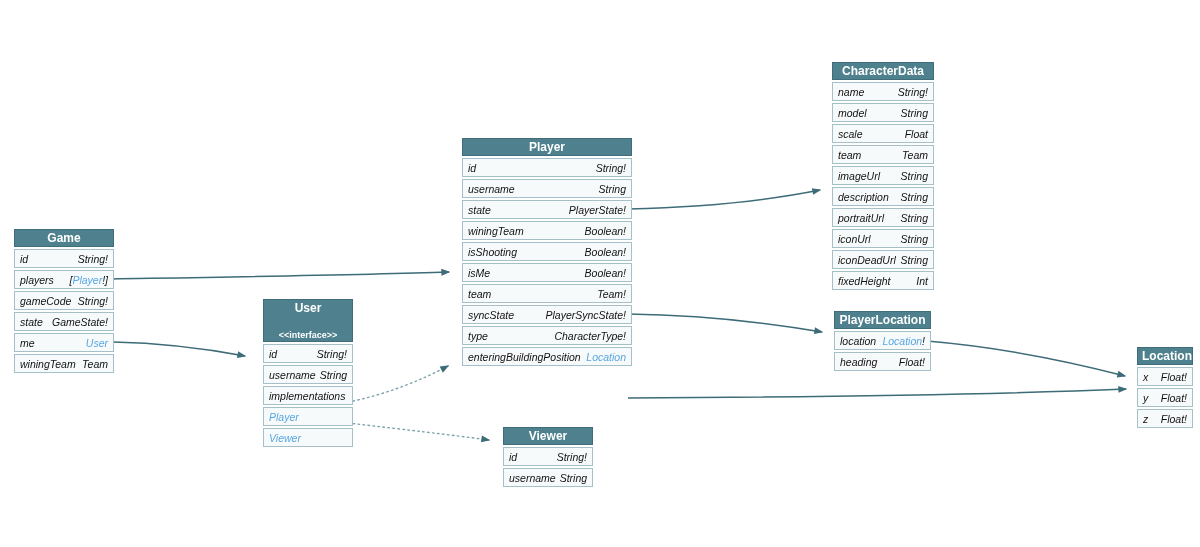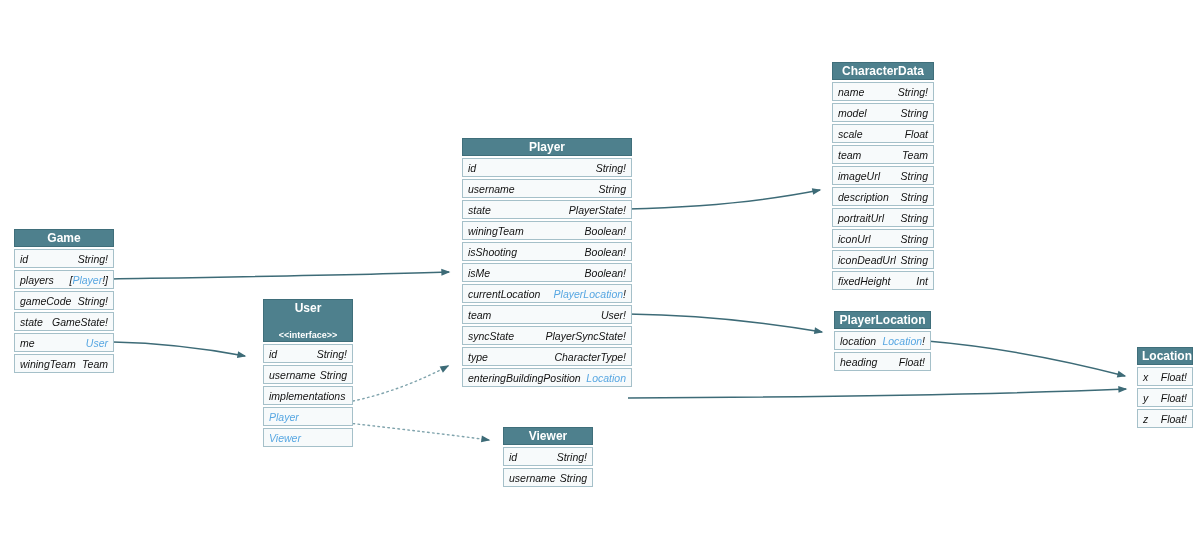--- a/index.html
+++ b/index.html
@@ -149,26 +149,22 @@
       </div>
       <div class="row">
         <span class="fname">isShooting</span>
         <span class="ftype">Boolean!</span>
       </div>
       <div class="row">
         <span class="fname">isMe</span>
         <span class="ftype">Boolean!</span>
       </div>
       <div class="row">
-        <span class="fname">currentLocation</span>
-        <span class="ftype"><span></span><span class="link">PlayerLocation</span><span>!</span></span>
-      </div>
-      <div class="row">
         <span class="fname">team</span>
-        <span class="ftype">User!</span>
+        <span class="ftype">Team!</span>
       </div>
       <div class="row">
         <span class="fname">syncState</span>
         <span class="ftype">PlayerSyncState!</span>
       </div>
       <div class="row">
         <span class="fname">type</span>
         <span class="ftype">CharacterType!</span>
       </div>
       <div class="row">

